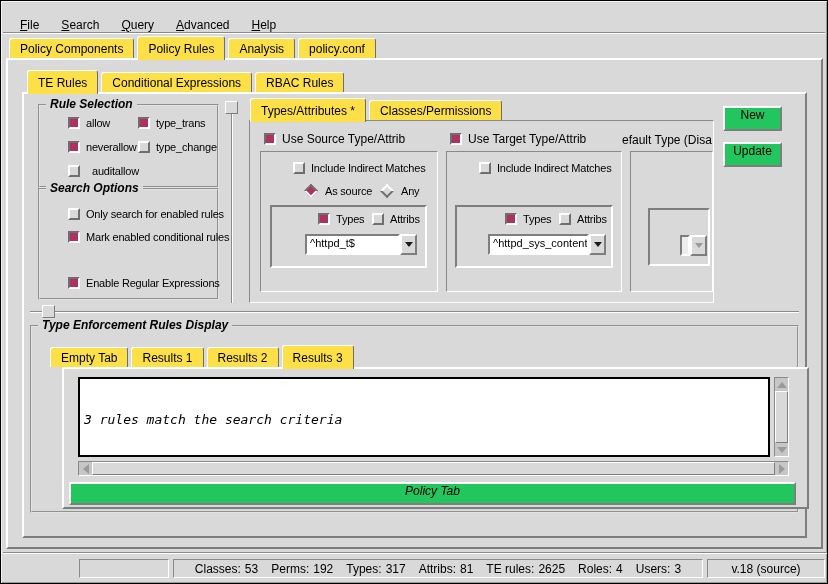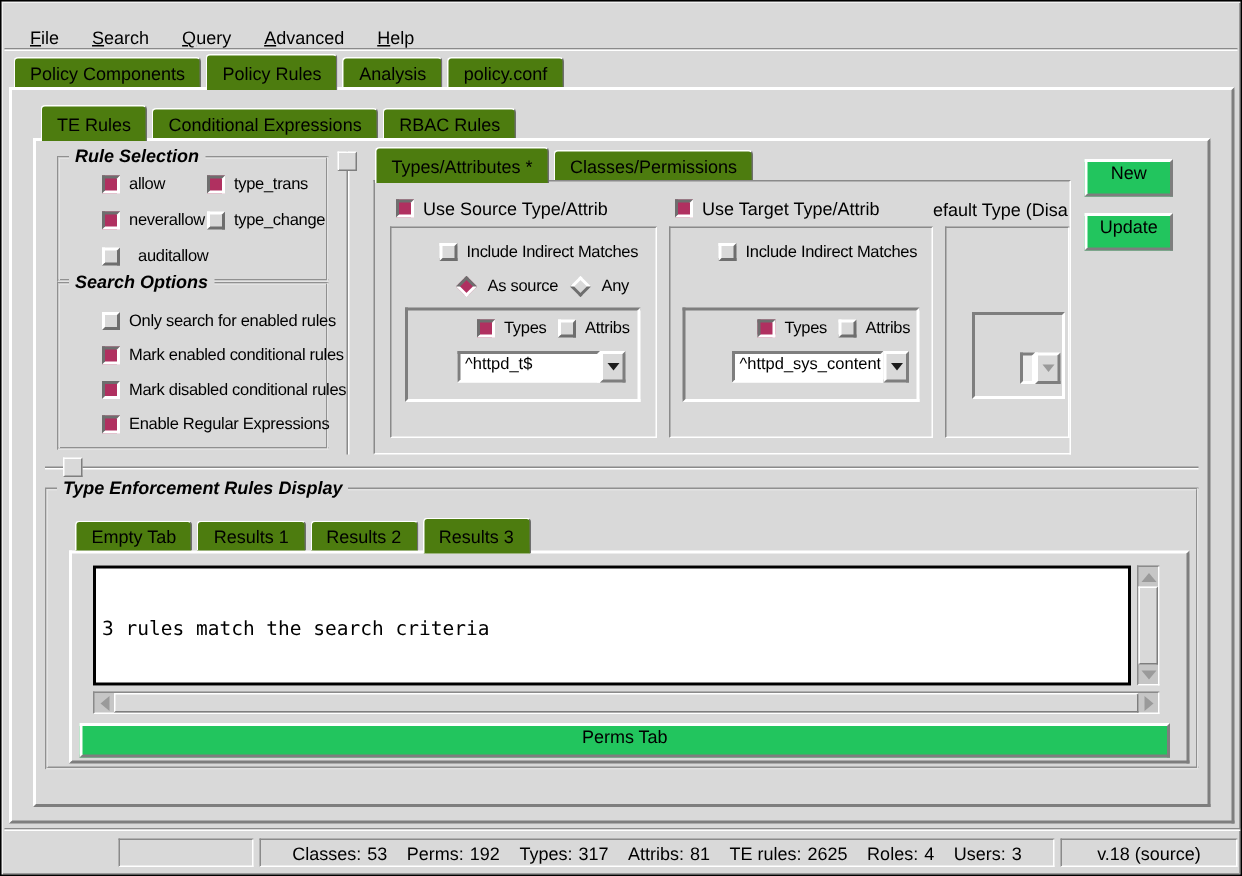--- a/index.html
+++ b/index.html
@@ -21,21 +21,21 @@
   .hsep { height:2px; border-top:1px solid #8a8a8a; border-bottom:1px solid #ffffff; }
   .vsep { width:2px; border-left:1px solid #8a8a8a; border-right:1px solid #ffffff; }
   
   #menubar { left:2px; top:2px; width:822px; height:44px; display:flex; align-items:center; padding-left:6px; }
   .menu-item { padding:4px 11px; cursor:default; white-space:nowrap; }
   .mfirst { text-decoration:underline; }
   
   .tabs { position:absolute; display:flex; align-items:flex-end; height:24px; z-index:6; }
   .tab {
     height:20px; margin-bottom:2px; margin-right:3px; padding:0 10px;
-    display:flex; align-items:center; white-space:nowrap; background:#4d7c0f;
+    display:flex; align-items:center; white-space:nowrap; background:#fde047;
     border-top:1px solid #ffffff; border-left:1px solid #ffffff; border-right:1px solid #6e6e6e;
     border-top-left-radius:3px; border-top-right-radius:3px; cursor:default;
   }
   .tab.active { height:24px; margin-bottom:0; z-index:7; }
   
   .legend {
     position:absolute; top:-9px; left:6px; background:#d9d9d9; padding:0 4px;
     font-weight:bold; font-style:italic; white-space:nowrap; z-index:2;
   }
   
@@ -151,24 +151,20 @@
 
   <div class="abs groove" style="left:37px; top:187px; width:181px; height:112px;">
     <span class="legend">Search Options</span>
     <div class="opt small" style="left:8px; top:18px;">
         <span class="cb"></span>
         <span>Only search for enabled rules</span>
       </div>
     <div class="opt small" style="left:8px; top:41px;">
         <span class="cb checked"></span>
         <span>Mark enabled conditional rules</span>
-      </div>
-    <div class="opt small" style="left:8px; top:64px;">
-        <span class="cb checked"></span>
-        <span>Mark disabled conditional rules</span>
       </div>
     <div class="opt small" style="left:8px; top:87px;">
         <span class="cb checked"></span>
         <span>Enable Regular Expressions</span>
       </div>
   </div>
 
   <div class="abs vsep" style="left:230px; top:100px; height:202px;"></div>
   <div class="abs sash-handle" style="left:224px; top:100px;"></div>
 
@@ -278,21 +274,21 @@
           <span>Results 1</span>
         </div>
       <div class="tab">
           <span>Results 2</span>
         </div>
       <div class="tab active">
           <span>Results 3</span>
         </div>
     </div>
 
-    <div class="abs raised" style="left:14px; top:40px; width:747px; height:142px;">
+    <div class="abs raised" style="left:30px; top:40px; width:747px; height:142px;font-style:italic;">
       <div id="results-box" class="abs" style="left:14px; top:8px; width:692px; height:80px;">
         <div>3 rules match the search criteria</div>
         
         
         
         
       </div>
 
       <div class="abs sb sb-v" style="left:710px; top:8px; width:15px; height:80px;">
         <span class="sb-btn">
@@ -308,21 +304,21 @@
         <span class="sb-btn">
             <span class="tri-l"></span>
           </span>
         <span class="sb-thumb"></span>
         <span class="sb-btn">
             <span class="tri-r"></span>
           </span>
       </div>
 
       <div class="abs btn" style="left:5px; top:113px; width:727px; height:23px;">
-          <span>Perms Tab</span>
+          <span>Policy Tab</span>
         </div>
     </div>
   </div>
 
   <div class="abs hsep" style="left:2px; top:551px; width:824px;"></div>
   <div class="abs seg" style="left:78px; top:558px; width:90px;"></div>
   <div class="abs seg" style="left:172px; top:558px; width:530px; gap:13px;">
     <span class="stat">
         <span>Classes:</span>
         <span>53</span>

